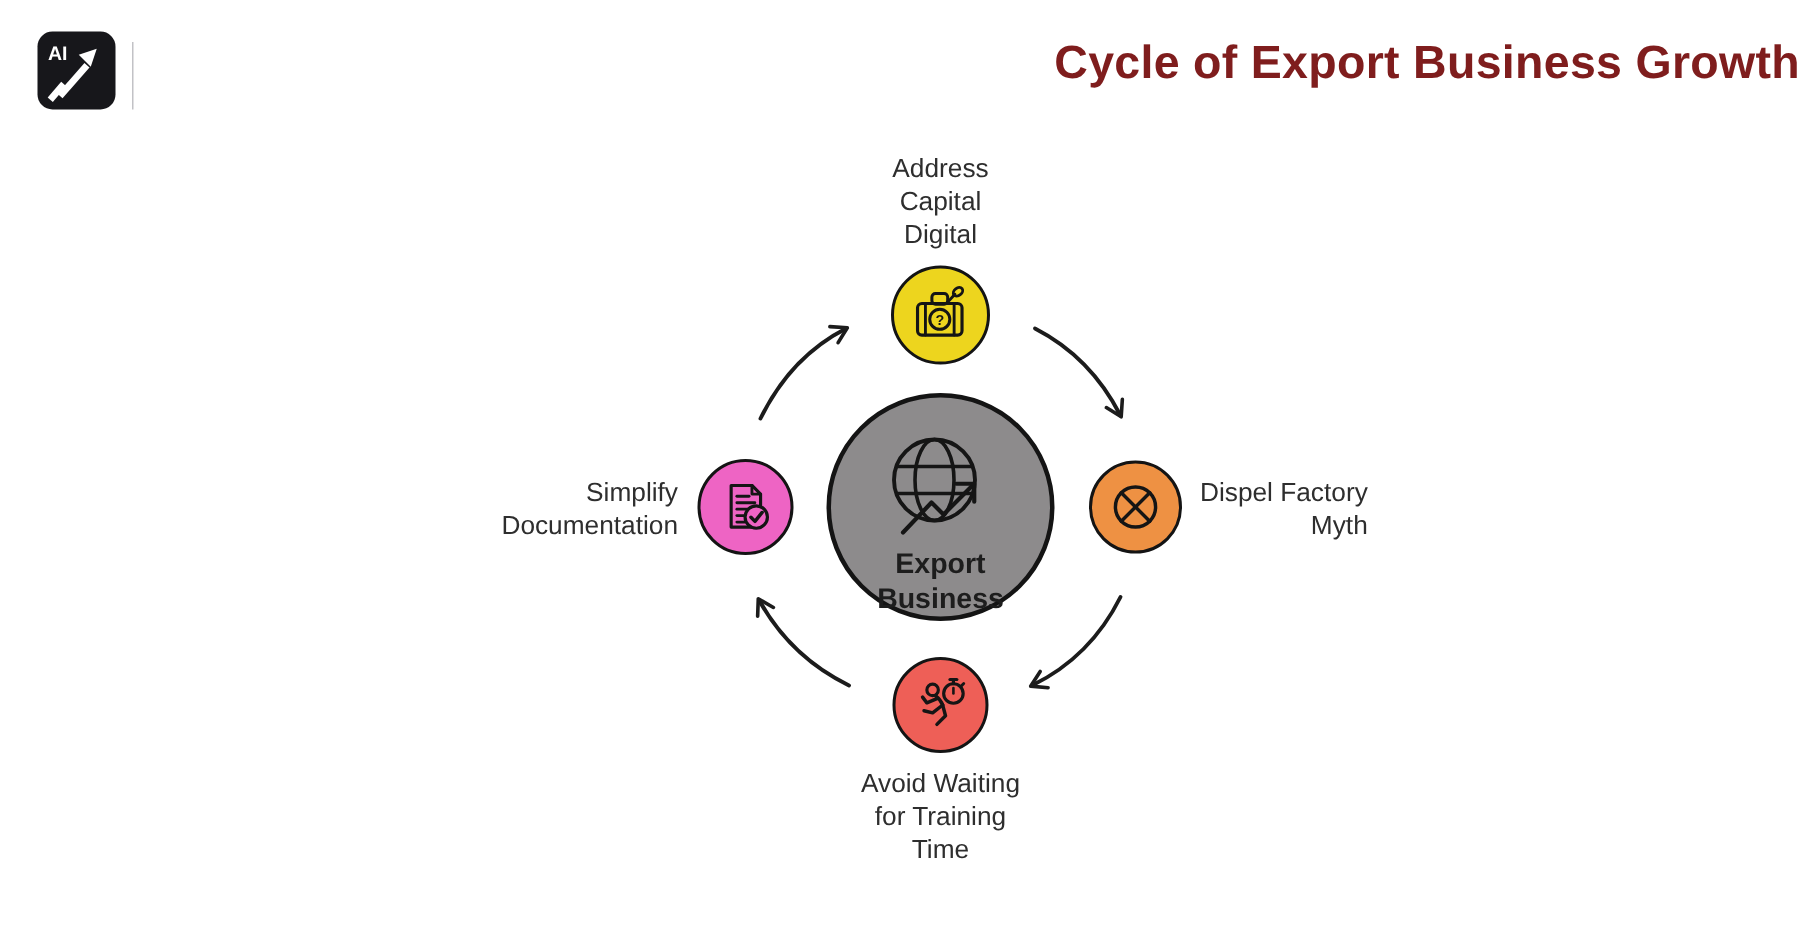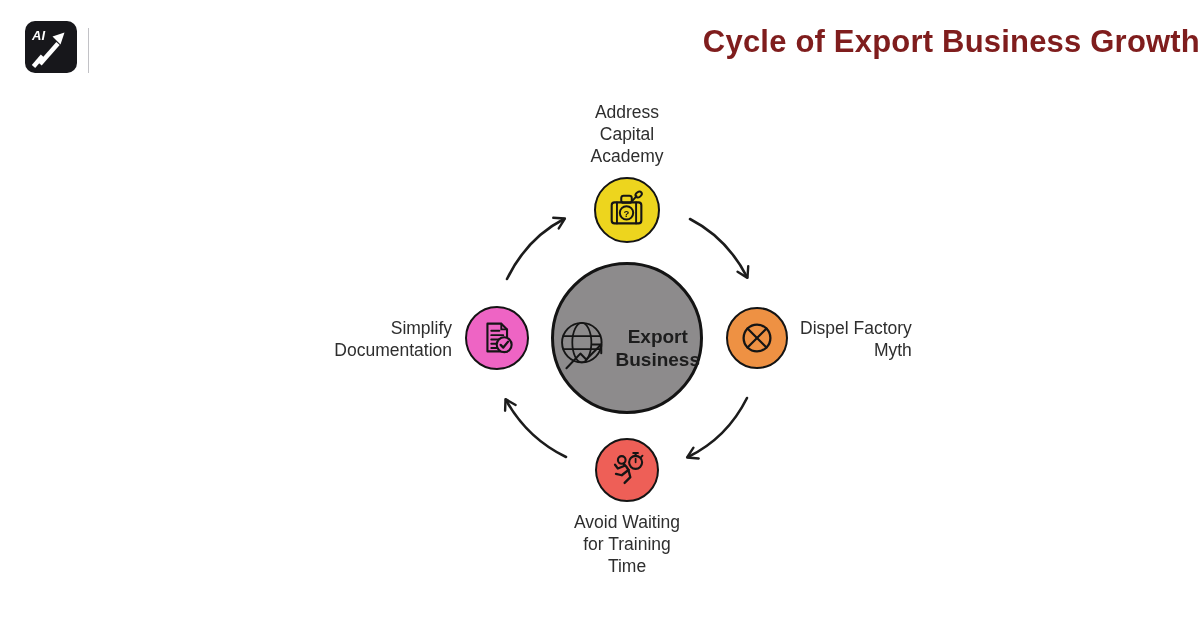--- a/index.html
+++ b/index.html
@@ -2,21 +2,21 @@
 <html><head>
 <meta charset="utf-8">
 <style>
   html,body{margin:0;padding:0;background:#fff;}
   .canvas{
     position:relative;width:1200px;height:628px;background:#ffffff;
     font-family:"Liberation Sans",sans-serif;overflow:hidden;
   }
 
   
-  .logo{position:absolute;left:25px;top:21px;display:flex;align-items:flex-end;font-style:italic;}
+  .logo{position:absolute;left:25px;top:21px;display:flex;align-items:flex-end;}
   .logo-badge{
     position:relative;width:52px;height:52px;background:#17171b;border-radius:10px;flex:0 0 auto;
   }
   .logo-badge svg{position:absolute;inset:0;}
   .logo-divider{width:1px;height:45px;background:#c2c2c6;margin:0 10px 0 11px;}
   .logo-text{font-size:10.5px;line-height:12.5px;color:#222226;letter-spacing:.1px;}
   .logo-line1 b{font-weight:bold;}
   .logo-line1 span{font-weight:normal;color:#3a3a3e;margin-left:3px;}
   .logo-line2,.logo-line3{font-weight:bold;}
 
@@ -25,21 +25,21 @@
     position:absolute;left:0;top:24px;width:100%;margin:0;text-align:right;
     font-size:31px;line-height:36px;font-weight:bold;color:#7f1d1d;letter-spacing:.2px;
   }
 
   
   .arrows{position:absolute;left:0;top:0;width:1200px;height:628px;pointer-events:none;}
 
   .circle{position:absolute;border-radius:50%;box-sizing:border-box;display:flex;align-items:center;justify-content:center;}
   .center-circle{
     left:551px;top:262px;width:152px;height:152px;border:3px solid #141414;
-    flex-direction:row;justify-content:center;padding-top:17px;
+    flex-direction:column;justify-content:flex-end;padding-top:17px;
   }
   .center-label{
     margin-top:2px;font-size:19px;line-height:23px;font-weight:bold;color:#1d1d1d;
     text-align:center;white-space:pre-line;
   }
   .node{border:2.5px solid #141414;}
   .node-top{left:594px;top:177px;width:66px;height:66px;}
   .node-right{left:726px;top:307px;width:62px;height:62px;}
   .node-bottom{left:595px;top:438px;width:64px;height:64px;}
   .node-left{left:465px;top:306px;width:64px;height:64px;}
@@ -109,21 +109,21 @@
         <rect x="7" y="15" width="31" height="22" rx="3" stroke-width="2.2"></rect>
         <line x1="12.5" y1="15" x2="12.5" y2="37" stroke-width="2"></line>
         <line x1="32.5" y1="15" x2="32.5" y2="37" stroke-width="2"></line>
         <circle cx="22.5" cy="26" r="7" stroke-width="2.1" fill="#edd51e"></circle>
       </g>
       <text x="22.5" y="29.8" text-anchor="middle" font-size="10" font-weight="bold" fill="#151515" font-family="Liberation Sans, sans-serif">?</text>
     </svg>
   </div>
   <div class="node-label label-top">Address
 Capital
-Academy</div>
+Digital</div>
 
   <div class="circle node node-right" style="background-color: rgb(238, 145, 67);">
     <svg class="icon-svg" viewBox="0 0 46 46" width="44" height="44">
       <g fill="none" stroke="#151515" stroke-linecap="round">
         <circle cx="23" cy="23" r="14" stroke-width="2.4"></circle>
         <line x1="13.1" y1="13.1" x2="32.9" y2="32.9" stroke-width="2.4"></line>
         <line x1="32.9" y1="13.1" x2="13.1" y2="32.9" stroke-width="2.4"></line>
       </g>
     </svg>
   </div>

